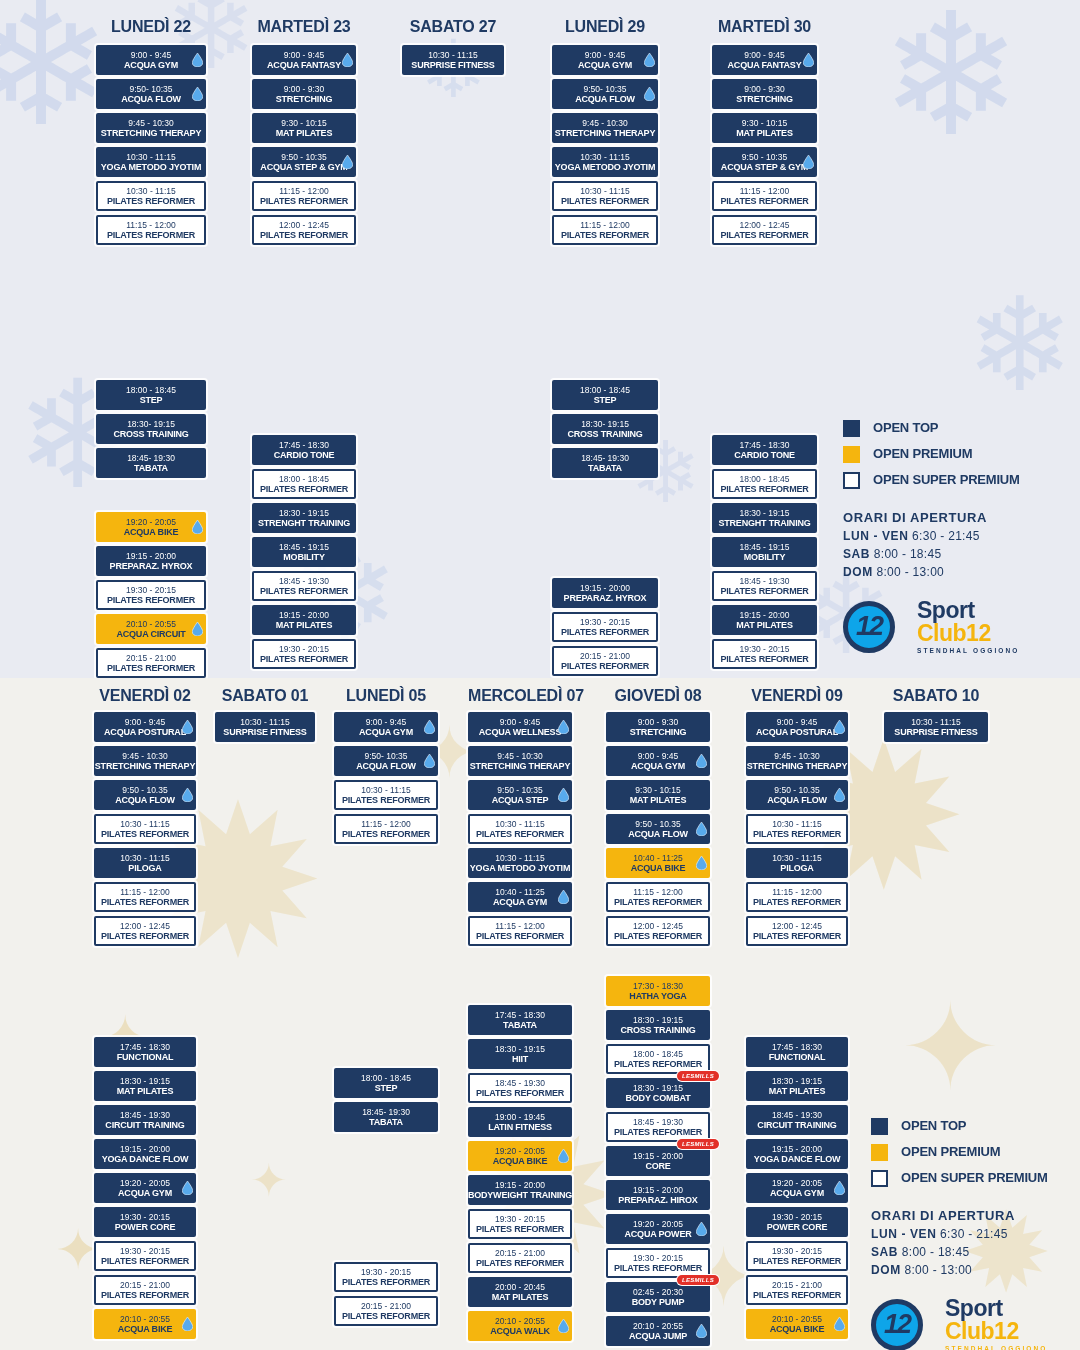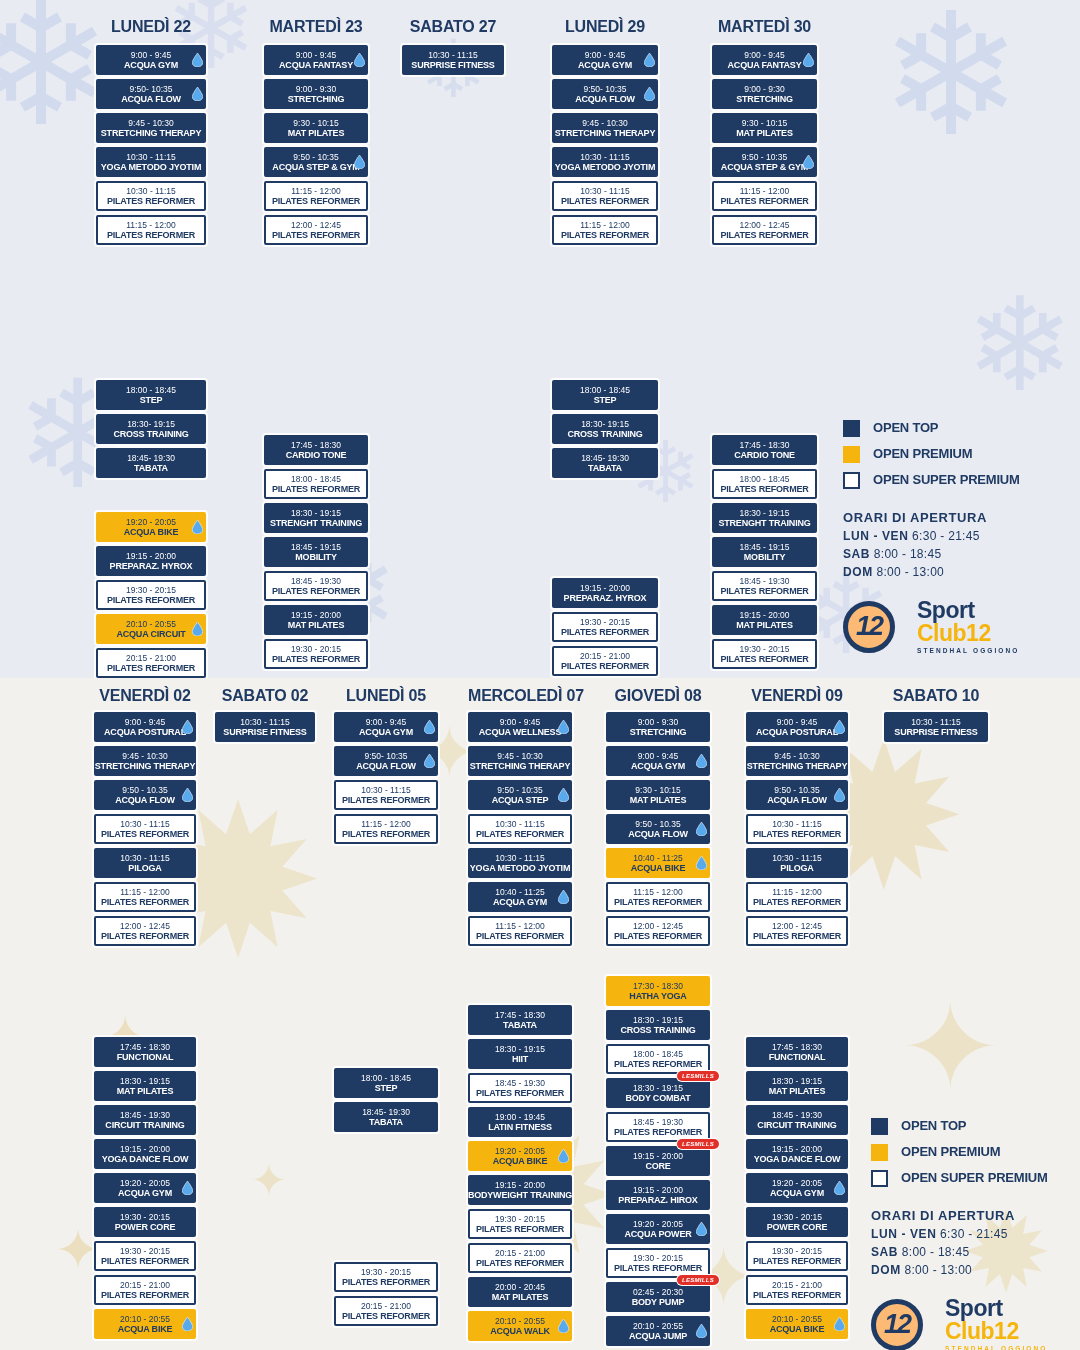--- a/index.html
+++ b/index.html
@@ -25,21 +25,21 @@
 
   
   .col{position:absolute;top:12px}
   .s2 .col{top:5px}
   .day-header{font-size:16px;font-weight:700;color:var(--navy);text-align:center;
     white-space:nowrap;letter-spacing:-.2px}
   .s1 .day-header{height:29px;line-height:29px}
   .s2 .day-header{height:25px;line-height:25px}
 
   .s1 .c0{left:96px;width:110px}
-  .s1 .c1{left:264px;width:104px}
+  .s1 .c1{left:252px;width:104px}
   .s1 .c2{left:402px;width:102px}
   .s1 .c3{left:552px;width:106px}
   .s1 .c4{left:712px;width:105px}
 
   .s2 .c0{left:94px;width:102px}
   .s2 .c1{left:215px;width:100px}
   .s2 .c2{left:334px;width:104px}
   .s2 .c3{left:468px;width:104px}
   .s2 .c4{left:606px;width:104px}
   .s2 .c5{left:746px;width:102px}
@@ -65,21 +65,21 @@
   .leg-item{display:flex;align-items:flex-start;height:26px}
   .sw{width:17px;height:17px;margin-right:13px;flex:0 0 17px}
   .sw-top{background:var(--navy)}
   .sw-prem{background:var(--gold)}
   .sw-sup{background:#fff;border:2px solid var(--navy)}
   .lbl{font-weight:700;font-size:13px;letter-spacing:-.2px}
   .hours-title{margin-top:12px;font-weight:700;font-size:13px;letter-spacing:.6px}
   .hours-line{font-size:12px;margin-top:4px;letter-spacing:.3px}
   .hours-line b{letter-spacing:.6px}
   .logo{display:flex;align-items:center;margin-top:20px}
-  .logo-mark{width:52px;height:52px;border-radius:50%;border:5px solid var(--navy);background:#fdba74;
+  .logo-mark{width:52px;height:52px;border-radius:50%;border:5px solid var(--navy);background:#0ea5e9;
     display:flex;align-items:center;justify-content:center;font-weight:700;font-style:italic;
     font-size:27px;color:var(--navy);letter-spacing:-2px;flex:0 0 52px}
   .logo-text{margin-left:22px;line-height:1}
   .lt1{font-size:23px;font-weight:700;color:var(--navy);letter-spacing:-.5px}
   .lt2{font-size:23px;font-weight:700;color:var(--gold);letter-spacing:-.5px}
   .lt3{font-size:6.5px;font-weight:700;letter-spacing:2.1px;margin-top:3px}
   .leg1 .lt3{color:var(--navy)}
   .leg2 .lt3{color:var(--gold)}
 </style>
 </head>
@@ -500,21 +500,21 @@
         </div>
         <div class="cell prem">
           <div class="time">20:10 - 20:55</div>
           <div class="name">ACQUA BIKE</div>
           <span class="drop"><svg viewBox="0 0 12 16" width="11" height="14">
               <path d="M6 0C6 0 0 8 0 11a6 5 0 0 0 12 0C12 8 6 0 6 0Z" fill="#58aaec" stroke="#eaf4ff" stroke-width="0.7"></path>
             </svg></span>
         </div>
       </div>
       <div class="col c1">
-        <div class="day-header">SABATO 02</div>
+        <div class="day-header">SABATO 01</div>
         <div class="cell top">
           <div class="time">10:30 - 11:15</div>
           <div class="name">SURPRISE FITNESS</div>
         </div>
       </div>
       <div class="col c2">
         <div class="day-header">LUNEDÌ 05</div>
         <div class="cell top">
           <div class="time">9:00 - 9:45</div>
           <div class="name">ACQUA GYM</div>

